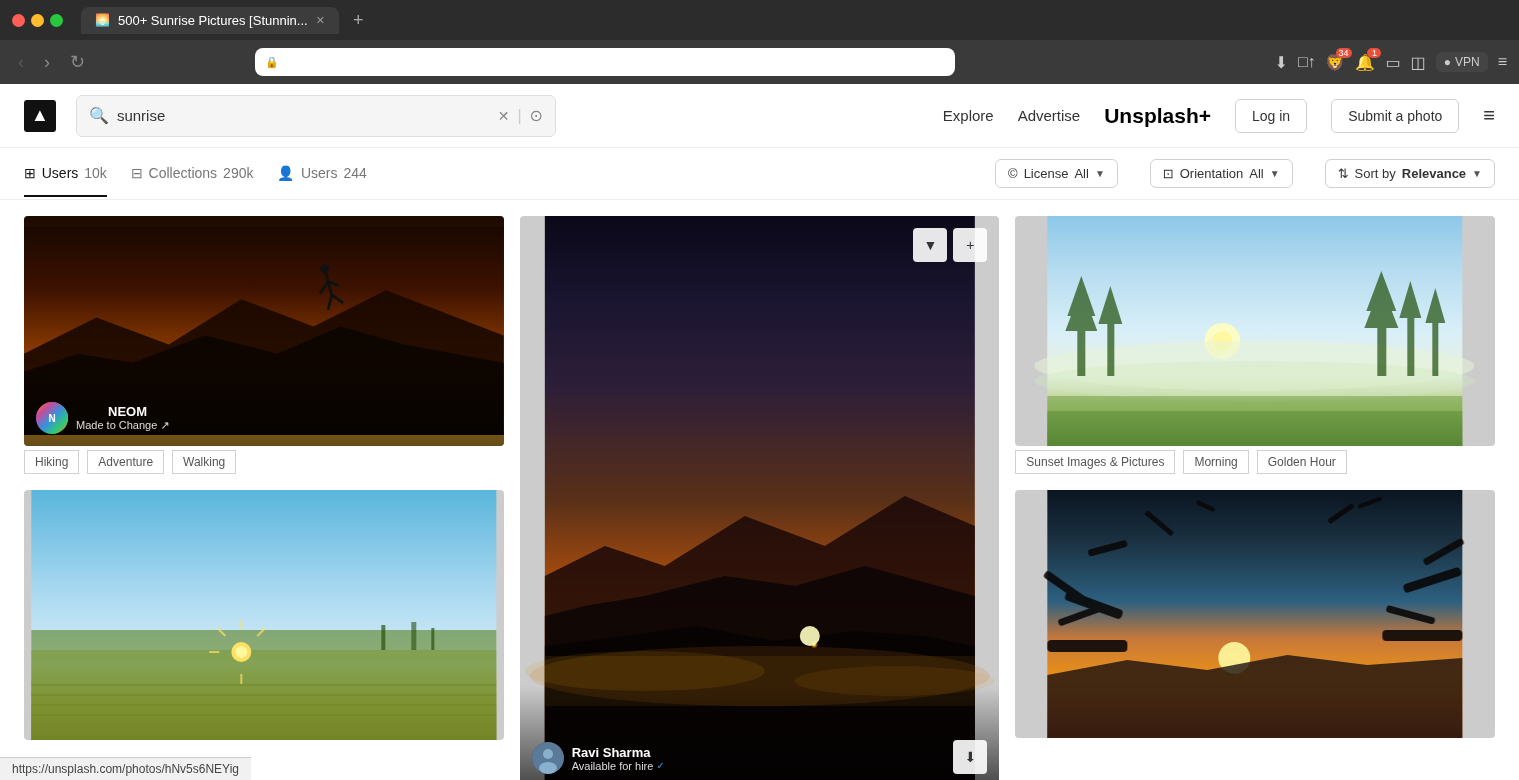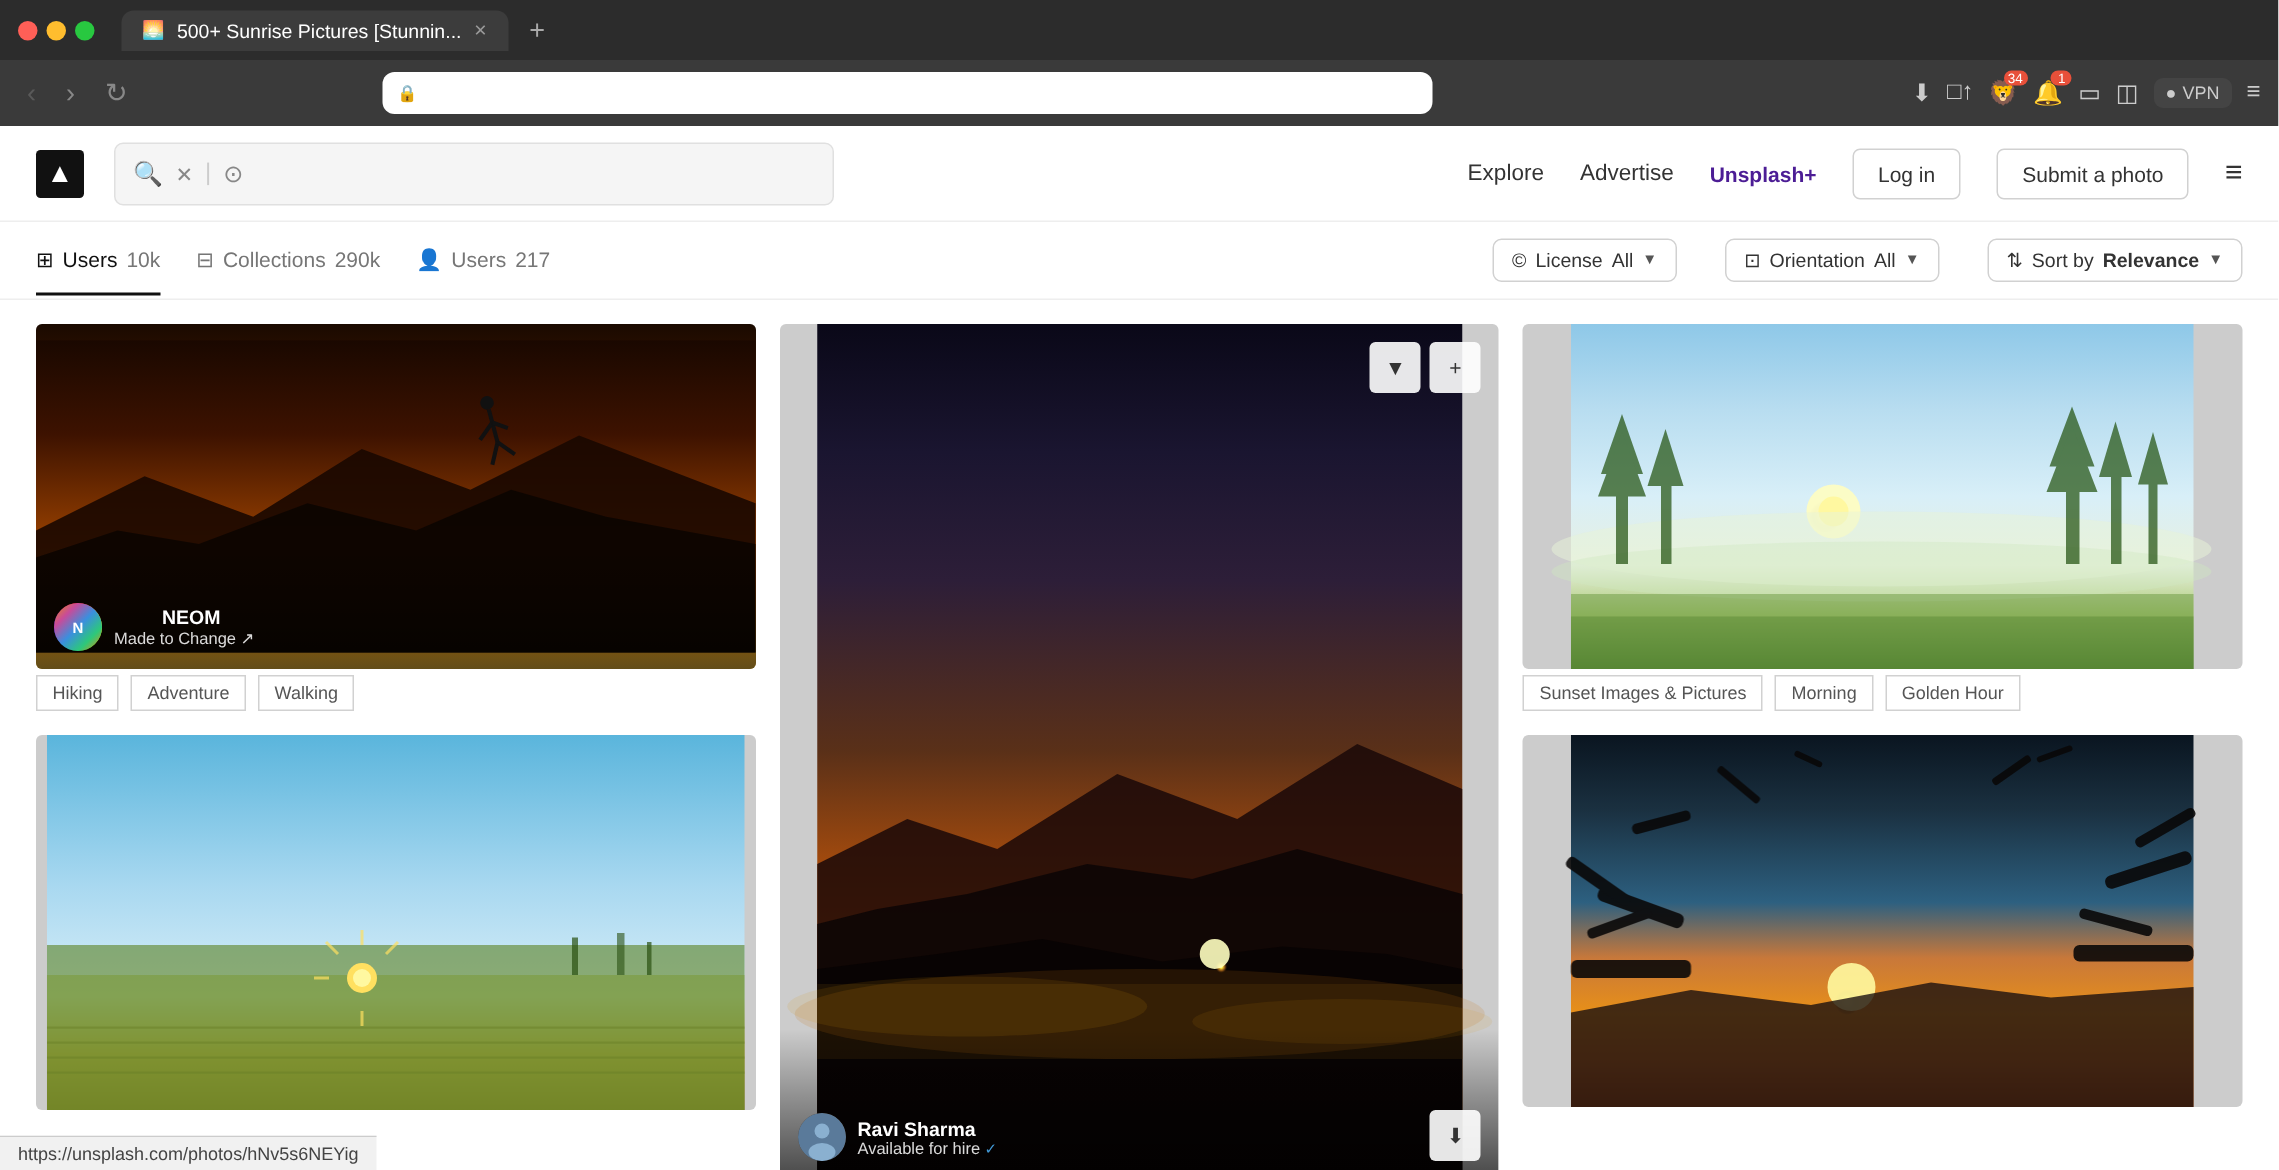--- a/index.html
+++ b/index.html
@@ -34,21 +34,21 @@
     .unsplash-logo { width: 32px; height: 32px; background: #111; display: flex; align-items: center; justify-content: center; border-radius: 3px; }
     .logo-icon { color: #fff; font-size: 18px; }
     .search-box { flex: 1; max-width: 480px; background: #f5f5f5; border: 1px solid #e0e0e0; border-radius: 6px; height: 42px; display: flex; align-items: center; padding: 0 12px; gap: 8px; }
     .search-icon { color: #888; font-size: 16px; }
     .search-input { flex: 1; border: none; background: transparent; font-size: 15px; color: #333; outline: none; }
     .search-clear { color: #888; cursor: pointer; font-size: 14px; }
     .search-divider { color: #ccc; }
     .search-lens { color: #888; font-size: 16px; cursor: pointer; }
     .header-nav { display: flex; align-items: center; gap: 24px; margin-left: auto; }
     .header-nav-link { color: #333; font-size: 15px; text-decoration: none; cursor: pointer; }
-    .unsplash-plus { color: #4c1d95; font-weight: 600; font-size: 14px; cursor: pointer; }
+    .unsplash-plus { color: #000000; font-weight: 600; font-size: 21px; cursor: pointer; }
     .btn-login { border: 1px solid #d1d1d1; border-radius: 5px; padding: 8px 16px; font-size: 14px; color: #333; cursor: pointer; background: #fff; }
     .btn-submit { border: 1px solid #d1d1d1; border-radius: 5px; padding: 8px 16px; font-size: 14px; color: #333; cursor: pointer; background: #fff; font-weight: 500; }
     .header-menu { color: #333; font-size: 20px; cursor: pointer; }
 
     
     .filter-bar { display: flex; align-items: center; padding: 0 24px; height: 52px; border-bottom: 1px solid #eee; gap: 24px; }
     .filter-tab { display: flex; align-items: center; gap: 6px; font-size: 14px; color: #767676; cursor: pointer; padding-bottom: 14px; padding-top: 14px; border-bottom: 2px solid transparent; }
     .filter-tab.active { color: #111; border-bottom: 2px solid #111; }
     .filter-tab-icon { font-size: 14px; }
     .filter-tab-count { color: #767676; font-size: 14px; }
@@ -131,20 +131,21 @@
     <span class="nav-icon">≡</span>
   </div>
 </div>
 
 <div class="unsplash-header">
   <div class="unsplash-logo">
     <span class="logo-icon">▲</span>
   </div>
   <div class="search-box">
     <span class="search-icon">🔍</span>
+    <input class="search-input" value="sunrise" style="">
     <span class="search-clear">✕</span>
     <span class="search-divider">|</span>
     <span class="search-lens">⊙</span>
   </div>
   <div class="header-nav">
     <a class="header-nav-link">Explore</a>
     <a class="header-nav-link">Advertise</a>
     <span class="unsplash-plus">Unsplash+</span>
     <button class="btn-login">Log in</button>
     <button class="btn-submit">Submit a photo</button>
@@ -159,21 +160,21 @@
     <span class="filter-tab-count">10k</span>
   </div>
   <div class="filter-tab">
     <span class="filter-tab-icon">⊟</span>
     <span>Collections</span>
     <span class="filter-tab-count">290k</span>
   </div>
   <div class="filter-tab">
     <span class="filter-tab-icon">👤</span>
     <span>Users</span>
-    <span class="filter-tab-count">217</span>
+    <span class="filter-tab-count">244</span>
   </div>
   <div class="filter-spacer"></div>
   <div class="filter-dropdown">
     <span>©</span>
     <span>License</span>
     <span>All</span>
     <span class="dropdown-arrow">▼</span>
   </div>
   <div class="filter-dropdown">
     <span>⊡</span>

